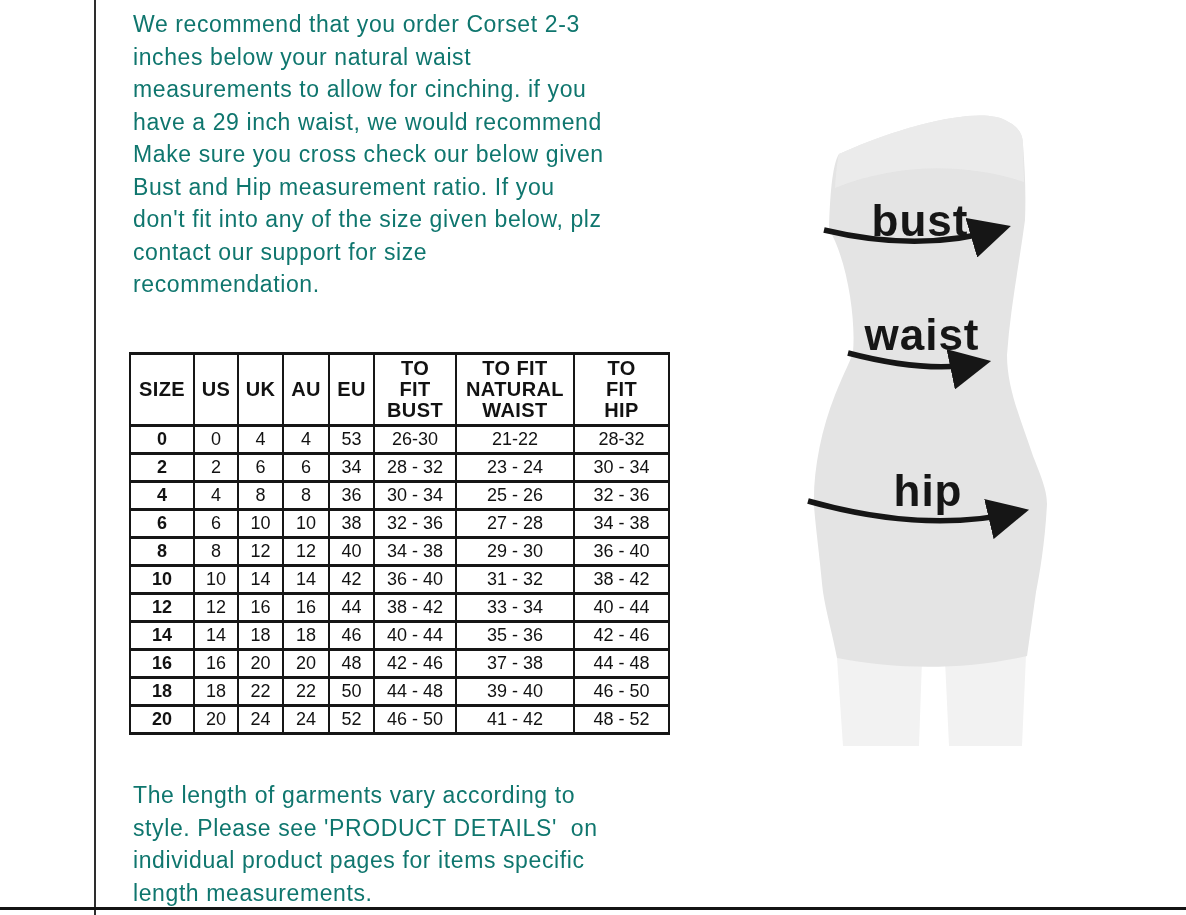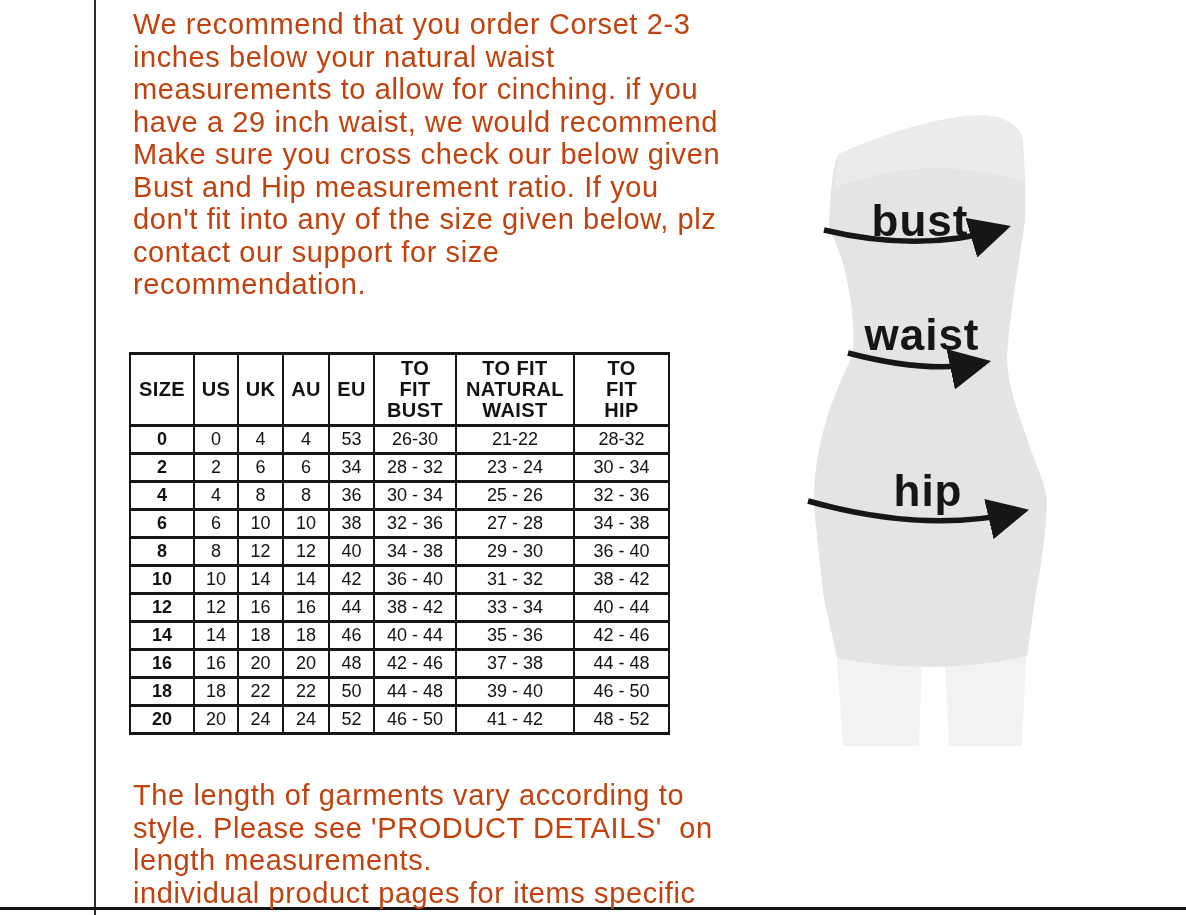--- a/index.html
+++ b/index.html
@@ -5,21 +5,21 @@
   html,body{margin:0;padding:0;}
   body{
     width:1186px;height:915px;position:relative;overflow:hidden;
     background:#ffffff;
     font-family:"Liberation Sans","DejaVu Sans",sans-serif;
     color:#1a1a1a;
   }
   .vrule{position:absolute;left:94px;top:0;width:2px;height:915px;background:#2e2e2e;}
   .hrule{position:absolute;left:0;top:907px;width:1186px;height:3px;background:#141414;}
 
-  .para{position:absolute;width:552px;font-size:29px;line-height:32.5px;letter-spacing:0.6px;color:#c2410c;}
+  .para{position:absolute;width:552px;font-size:23px;line-height:32.5px;letter-spacing:0.6px;color:#0f766e;}
   #intro{left:133px;top:8px;}
   #footer-note{left:133px;top:779px;}
   .tline{white-space:pre;}
 
   table.size{
     position:absolute;left:129px;top:352px;width:539px;
     border-collapse:collapse;table-layout:fixed;
     color:#121212;
   }
   table.size th,table.size td{
@@ -193,22 +193,22 @@
         <td>46 - 50</td>
         <td>41 - 42</td>
         <td>48 - 52</td>
       </tr>
     </tbody>
 </table>
 
 <div id="footer-note" class="para">
     <div class="tline">The length of garments vary according to</div>
     <div class="tline">style. Please see 'PRODUCT DETAILS'  on</div>
+    <div class="tline">individual product pages for items specific</div>
     <div class="tline">length measurements.</div>
-    <div class="tline">individual product pages for items specific</div>
   </div>
 
 <div id="figure-wrap">
   <svg width="280" height="670" viewBox="0 0 280 670">
     <defs>
       <marker id="ah" viewBox="0 0 10 10" refX="7.5" refY="5" markerWidth="7.5" markerHeight="7.5" orient="auto-start-reverse">
         <path d="M0,0 L10,5 L0,10 Z" fill="#161616"></path>
       </marker>
     </defs>
 

